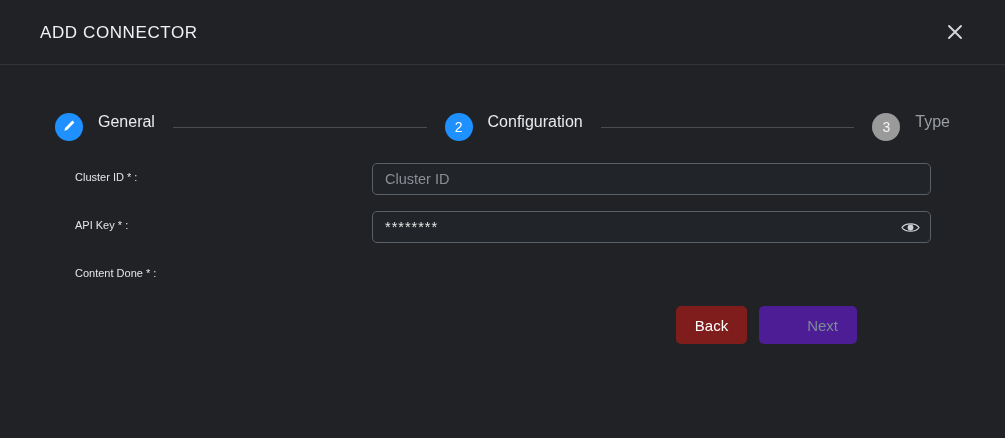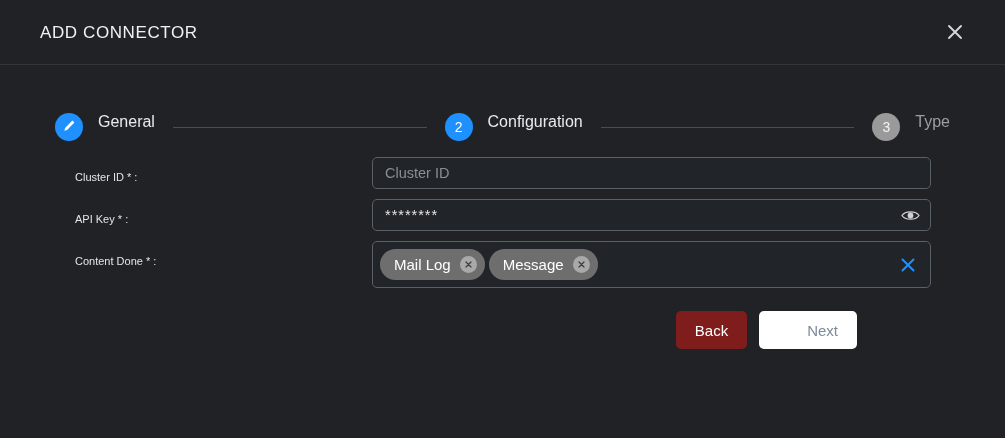--- a/index.html
+++ b/index.html
@@ -102,21 +102,21 @@
     margin-bottom: 10px;
   }
   .form-label {
     width: 297px;
     font-size: 11px;
     color: #e3e5e8;
     padding-top: 10px;
     flex: 0 0 auto;
     line-height: 20px;
   }
-  .field { flex: 1 1 auto; position: relative; }
+  .field { flex: 1 1 auto; position: relative; margin-top: 6px; }
 
   .text-input {
     width: 100%;
     height: 32px;
     background: #212428;
     border: 1px solid #5b5f66;
     border-radius: 5px;
     color: #e6e6e6;
     font-size: 14.5px;
     font-family: "Liberation Sans", sans-serif;
@@ -205,21 +205,21 @@
     min-width: 70px;
     border: none;
     border-radius: 5px;
     font-size: 15px;
     font-family: "Liberation Sans", sans-serif;
     padding: 0 19px;
     cursor: pointer;
   }
   .btn-primary { background: #7f1d1d; color: #ffffff; }
   .btn-disabled {
-    background: #ffffff;
+    background: #4c1d95;
     color: #7c8a99;
     cursor: not-allowed;
     padding-left: 48px;
   }
 </style>
 </head>
 <body>
 
 <div class="modal">
 
@@ -280,49 +280,20 @@
             <svg width="19" height="13" viewBox="0 0 19 13" aria-hidden="true">
               <path d="M1 6.5 C4 1.6 15 1.6 18 6.5 C15 11.4 4 11.4 1 6.5 Z" fill="none" stroke="#cfd1d4" stroke-width="1.3"></path>
               <circle cx="9.5" cy="6.5" r="2.9" fill="#cfd1d4"></circle>
             </svg>
           </span>
         </div>
       </div>
 
       <div class="form-row">
         <div class="form-label">Content Done * :</div>
-        <div class="field">
-          <div class="multiselect">
-
-            <div class="tag">
-              <span class="tag-text">Mail Log</span>
-              <span class="tag-remove">
-                <svg width="9" height="9" viewBox="0 0 9 9" aria-hidden="true">
-                  <path d="M2 2 L7 7 M7 2 L2 7" stroke="#3c3c3c" stroke-width="1.2" stroke-linecap="round" fill="none"></path>
-                </svg>
-              </span>
-            </div>
-
-            <div class="tag">
-              <span class="tag-text">Message</span>
-              <span class="tag-remove">
-                <svg width="9" height="9" viewBox="0 0 9 9" aria-hidden="true">
-                  <path d="M2 2 L7 7 M7 2 L2 7" stroke="#3c3c3c" stroke-width="1.2" stroke-linecap="round" fill="none"></path>
-                </svg>
-              </span>
-            </div>
-
-            <span class="clear-all">
-              <svg width="18" height="18" viewBox="0 0 18 18" aria-hidden="true">
-                <path d="M3.5 3.5 L14.5 14.5 M14.5 3.5 L3.5 14.5" stroke="#1e90ff" stroke-width="2" stroke-linecap="round" fill="none"></path>
-              </svg>
-            </span>
-
-          </div>
-        </div>
       </div>
 
       <div class="actions">
         <button class="btn btn-primary">Back</button>
         <button class="btn btn-disabled">Next</button>
       </div>
 
     </div>
   </div>
 </div>

